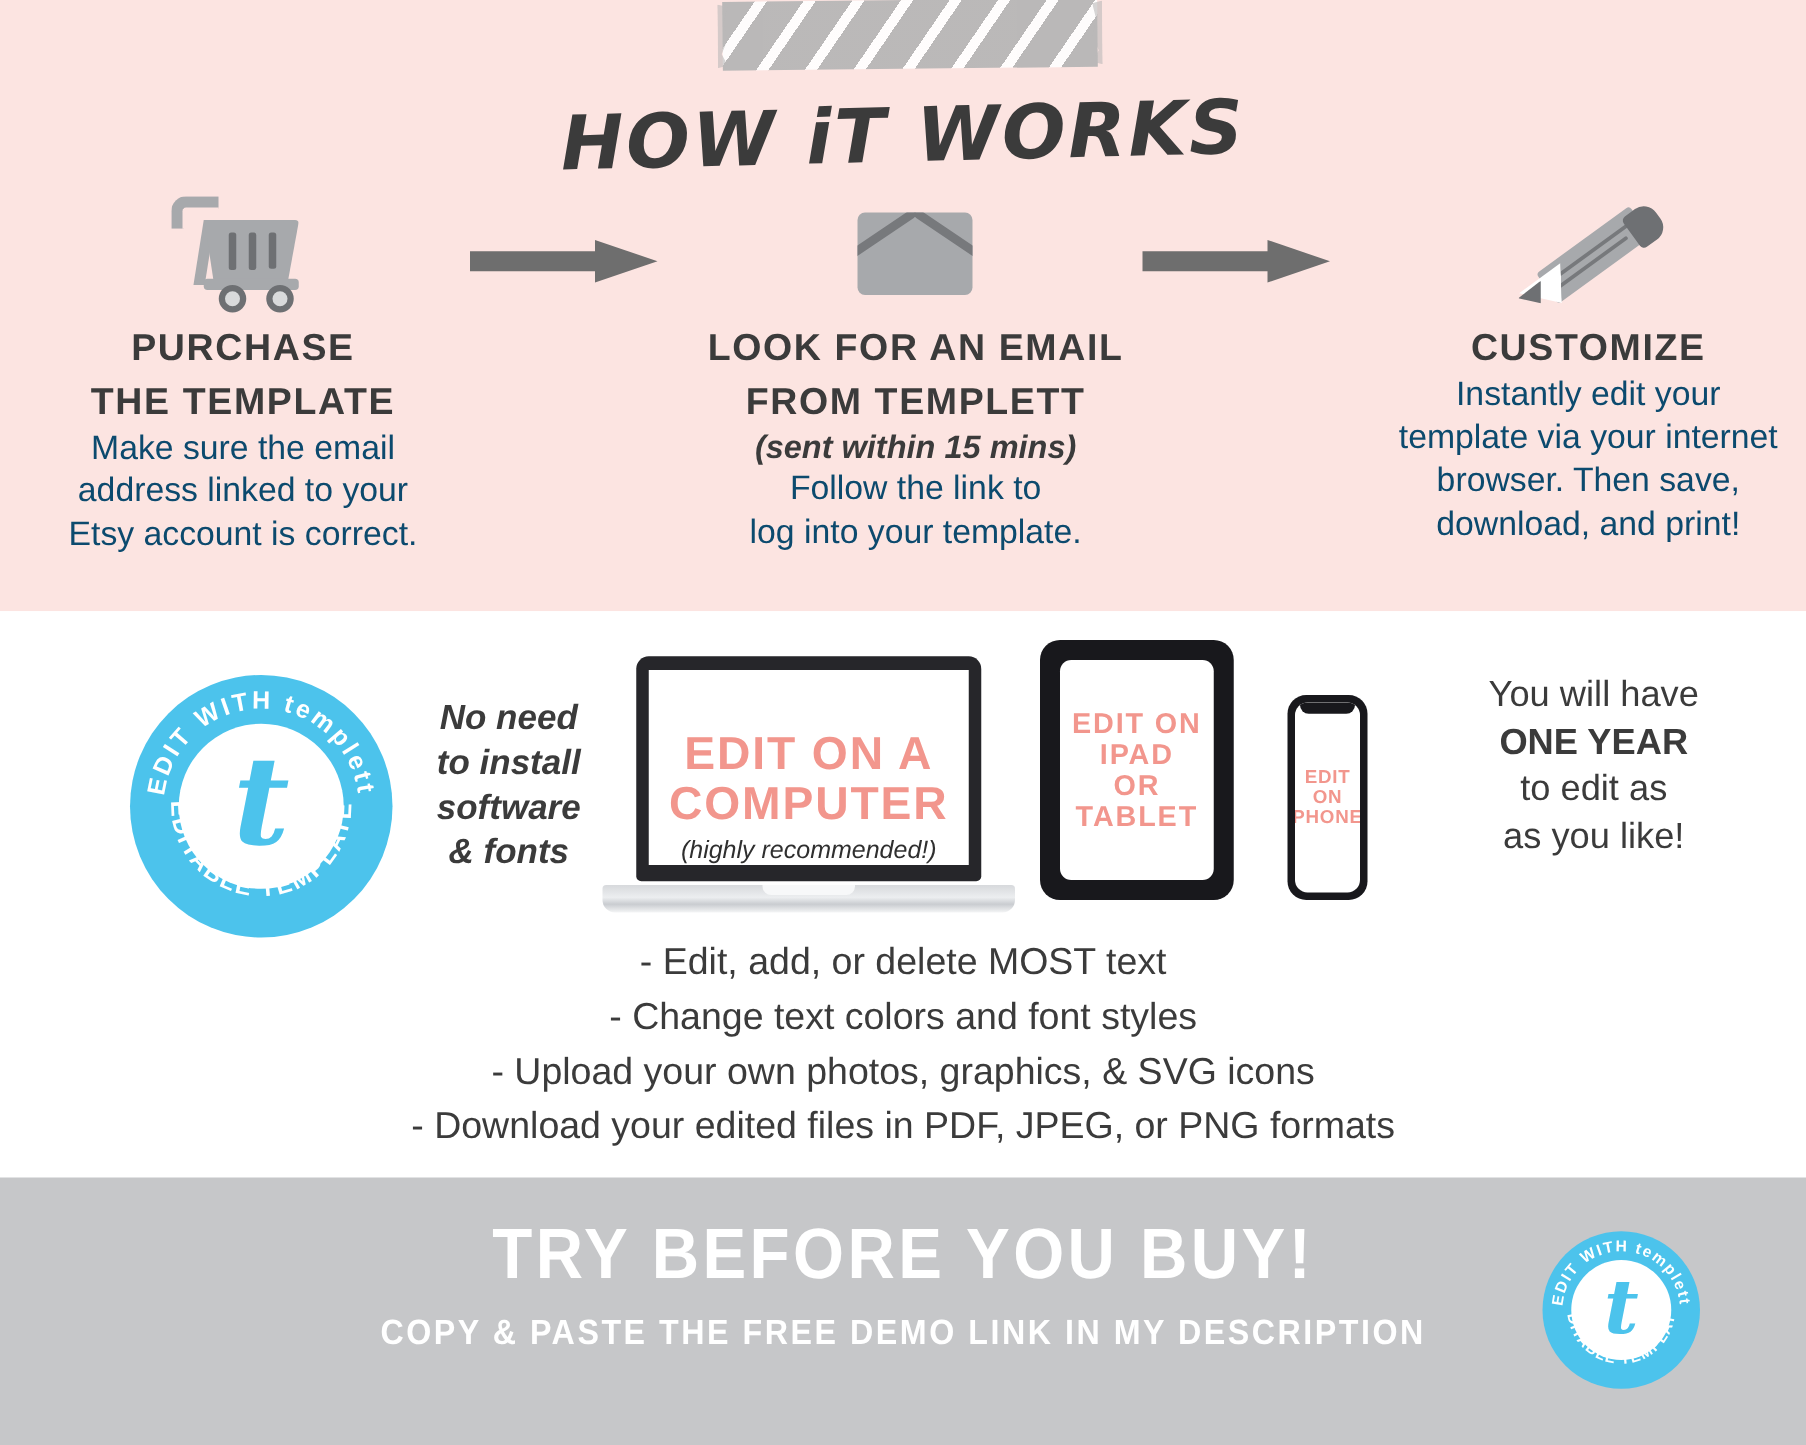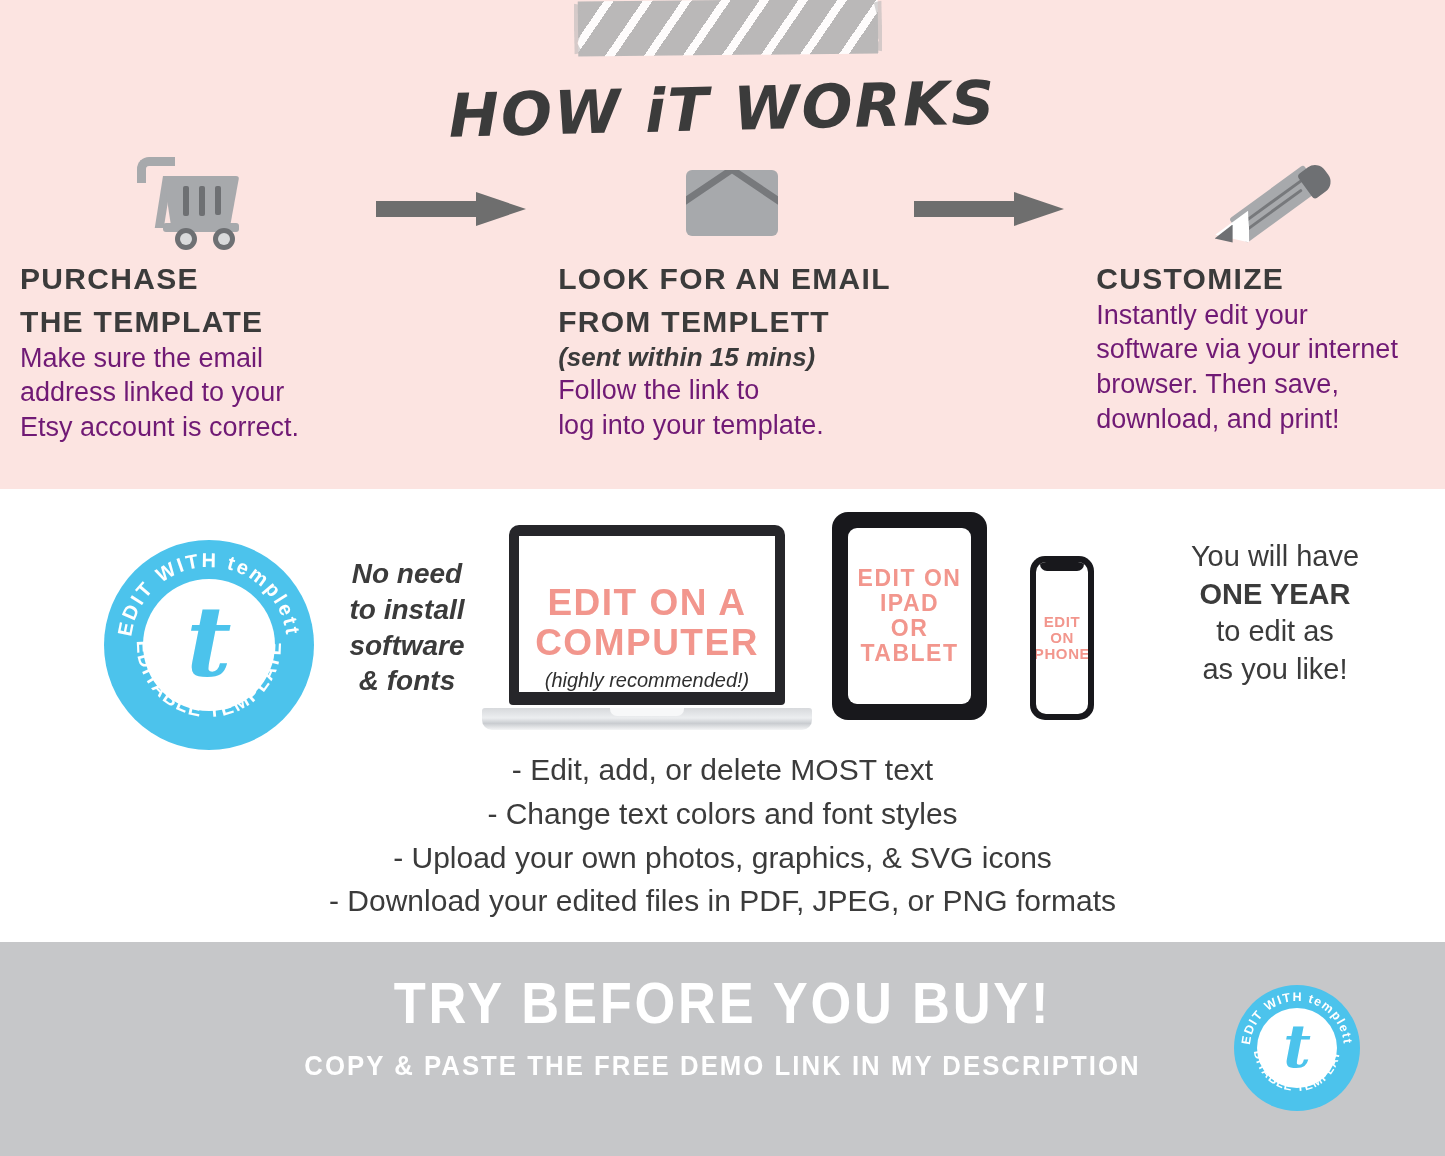--- a/index.html
+++ b/index.html
@@ -49,35 +49,35 @@
     letter-spacing:2px;
     color:#3b3b3b;
     transform:rotate(-1.4deg);
   }
 
   .steps-row{
     position:absolute; top:150px; left:0; width:1445px; height:310px;
     display:flex; align-items:flex-start; justify-content:center;
   }
   .step-col{
-    width:370px; text-align:left; position:relative;padding-left:20px;
+    width:370px; text-align:center; position:relative;padding-left:20px;
   }
   .step-icon-wrap{
     height:105px; display:flex; align-items:center; justify-content:center;
   }
   .step-title{
     font-size:30px; font-weight:bold; letter-spacing:1.3px;
     line-height:1.23; color:#3b3b3b; margin-top:6px;
   }
   .step-sub-italic{
     font-size:26px; font-style:italic; font-weight:bold; color:#3b3b3b;
     line-height:1.25;
   }
   .step-body{
-    font-size:27px; line-height:1.28; color:#701a75; margin-top:0px;
+    font-size:27px; line-height:1.28; color:#0c4a6e; margin-top:0px;
   }
 
   
   .arrow-wrap{
     width:170px; display:flex; align-items:flex-start; justify-content:center;
     padding-top:42px;
   }
   .arrow{ position:relative; width:155px; height:34px; }
   .arrow .shaft{
     position:absolute; left:0; top:9px; width:108px; height:16px; background:#6e6e6e;
@@ -364,21 +364,21 @@
           <div class="body"></div>
           <div class="stripe1"></div>
           <div class="stripe2"></div>
           <div class="eraser"></div>
           <div class="tip"></div>
           <div class="lead"></div>
         </div>
       </div>
       <div class="step-title">CUSTOMIZE</div>
       <div class="step-body">Instantly edit your</div>
-      <div class="step-body">software via your internet</div>
+      <div class="step-body">template via your internet</div>
       <div class="step-body">browser. Then save,</div>
       <div class="step-body">download, and print!</div>
     </div>
 
   </div>
 </div>
 
 <div class="white-section"></div>
 
 <div class="badge badge-lg">

